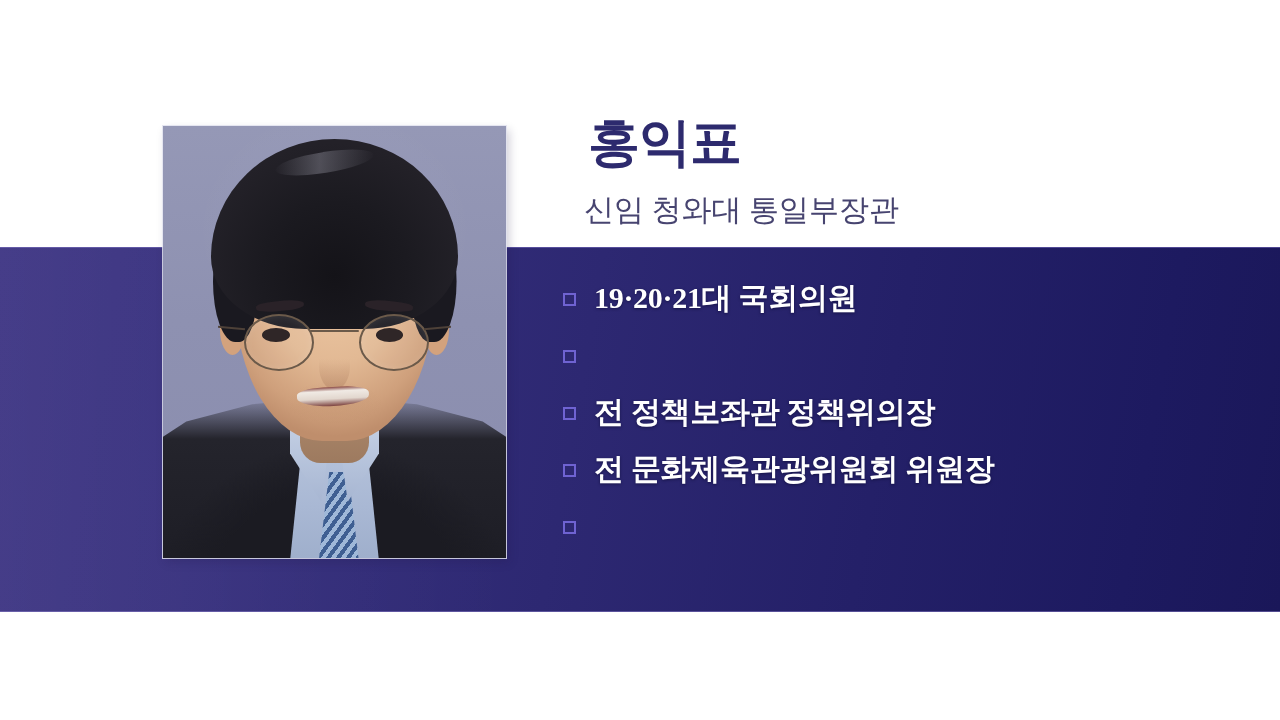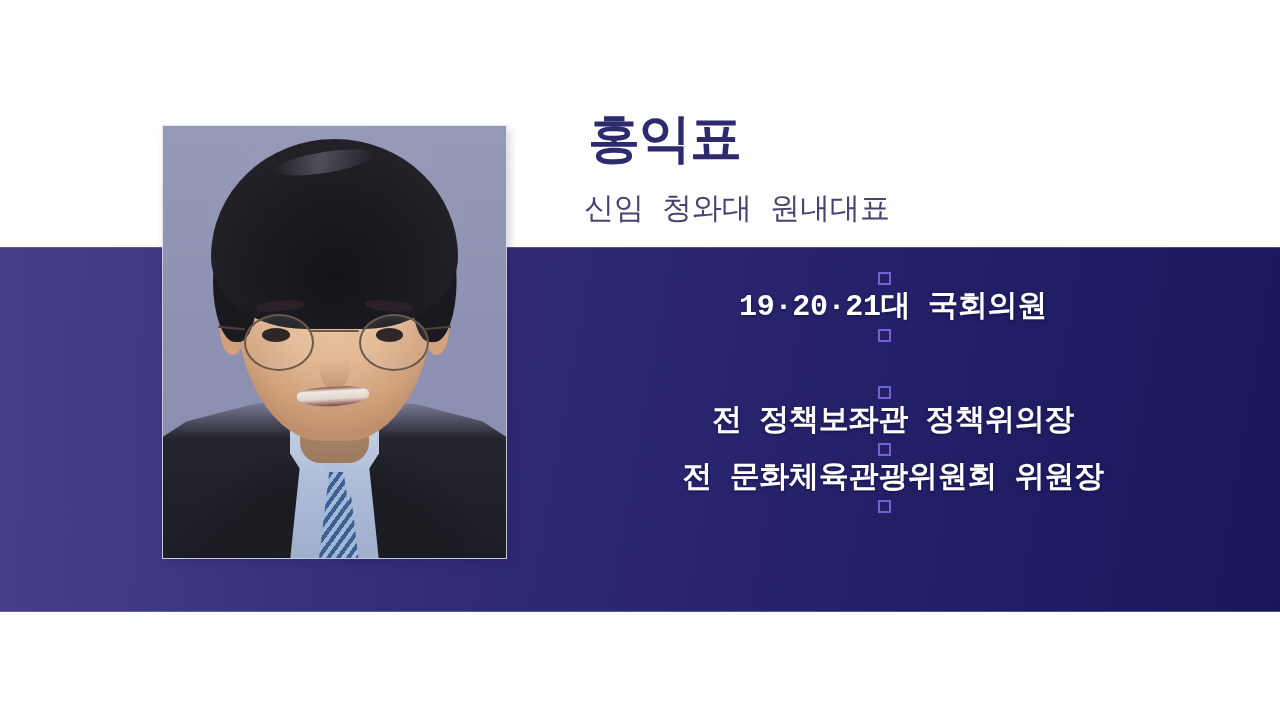--- a/index.html
+++ b/index.html
@@ -6,21 +6,21 @@
     margin: 0;
     padding: 0;
     background: #ffffff;
   }
   #screen {
     position: relative;
     width: 1280px;
     height: 714px;
     background: #ffffff;
     overflow: hidden;
-    font-family: Liberation Mono, monospace;
+    font-family: Liberation Serif, serif;
   }
 
   
   .band {
     position: absolute;
     left: 0;
     top: 247px;
     width: 1280px;
     height: 365px;
     background: linear-gradient(100deg, #3b3282 0%, #37307e 18%, #2d2872 45%, #242068 68%, #1d1a60 88%, #1a1759 100%);
@@ -280,21 +280,20 @@
   .bullets {
     position: absolute;
     left: 563px;
     top: 270px;
     width: 660px;
   }
   .bullet-row {
     display: flex;
     align-items: center;
     height: 57px;
-    flex-direction: column;
   }
   .bullet-marker {
     width: 9px;
     height: 9px;
     border: 2px solid #6f63d2;
     background: transparent;
     flex: 0 0 auto;
     margin-right: 18px;
     margin-top: 2px;
   }
@@ -345,21 +344,21 @@
         <div class="bridge"></div>
         <div class="temple-l"></div>
         <div class="temple-r"></div>
       </div>
       <div class="nose"></div>
       <div class="mouth"></div>
     </div>
   </div>
 
   <div class="name">홍익표</div>
-  <div class="subtitle">신임 청와대 원내대표</div>
+  <div class="subtitle">신임 청와대 통일부장관</div>
 
   <div class="bullets">
     <div class="bullet-row">
       <span class="bullet-marker"></span>
       <span class="bullet-text">19·20·21대 국회의원</span>
     </div>
     <div class="bullet-row">
       <span class="bullet-marker"></span>
     </div>
     <div class="bullet-row">

